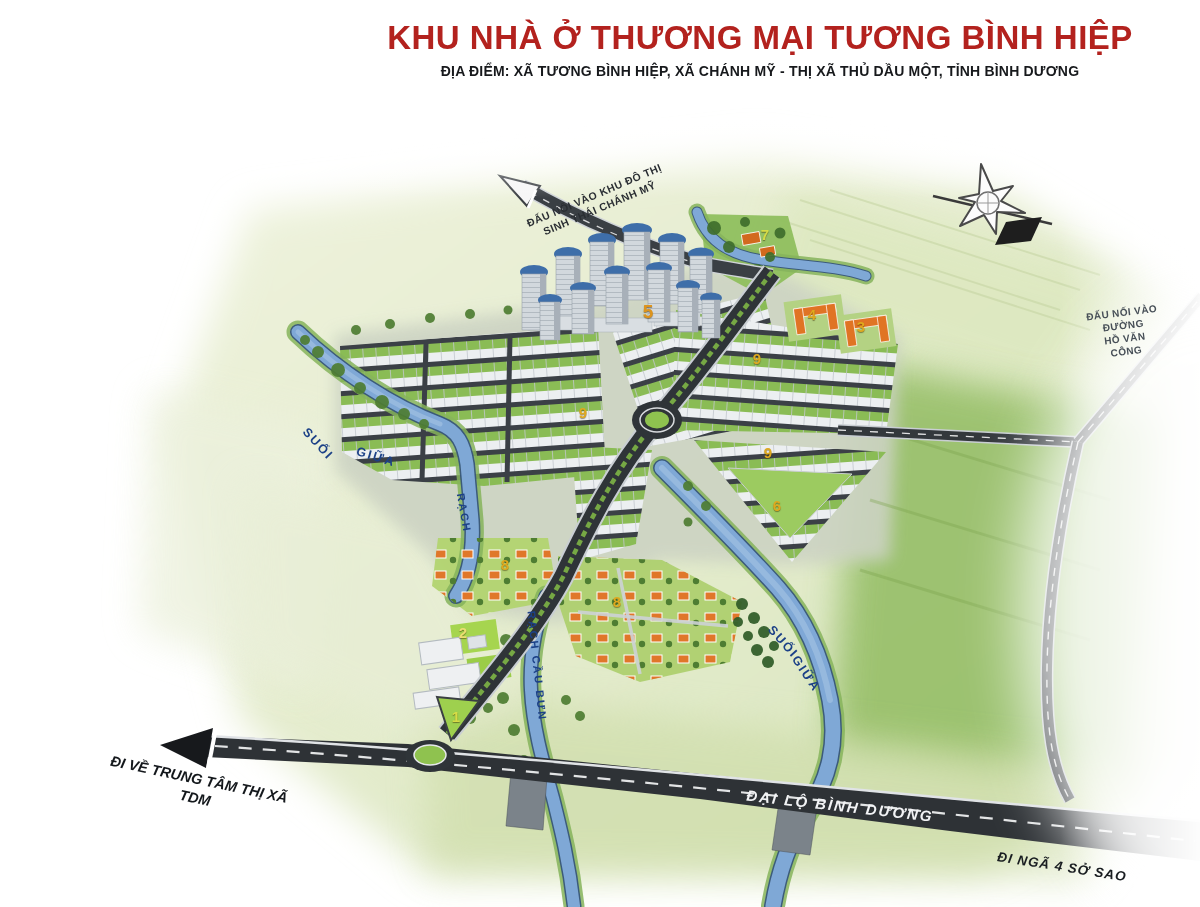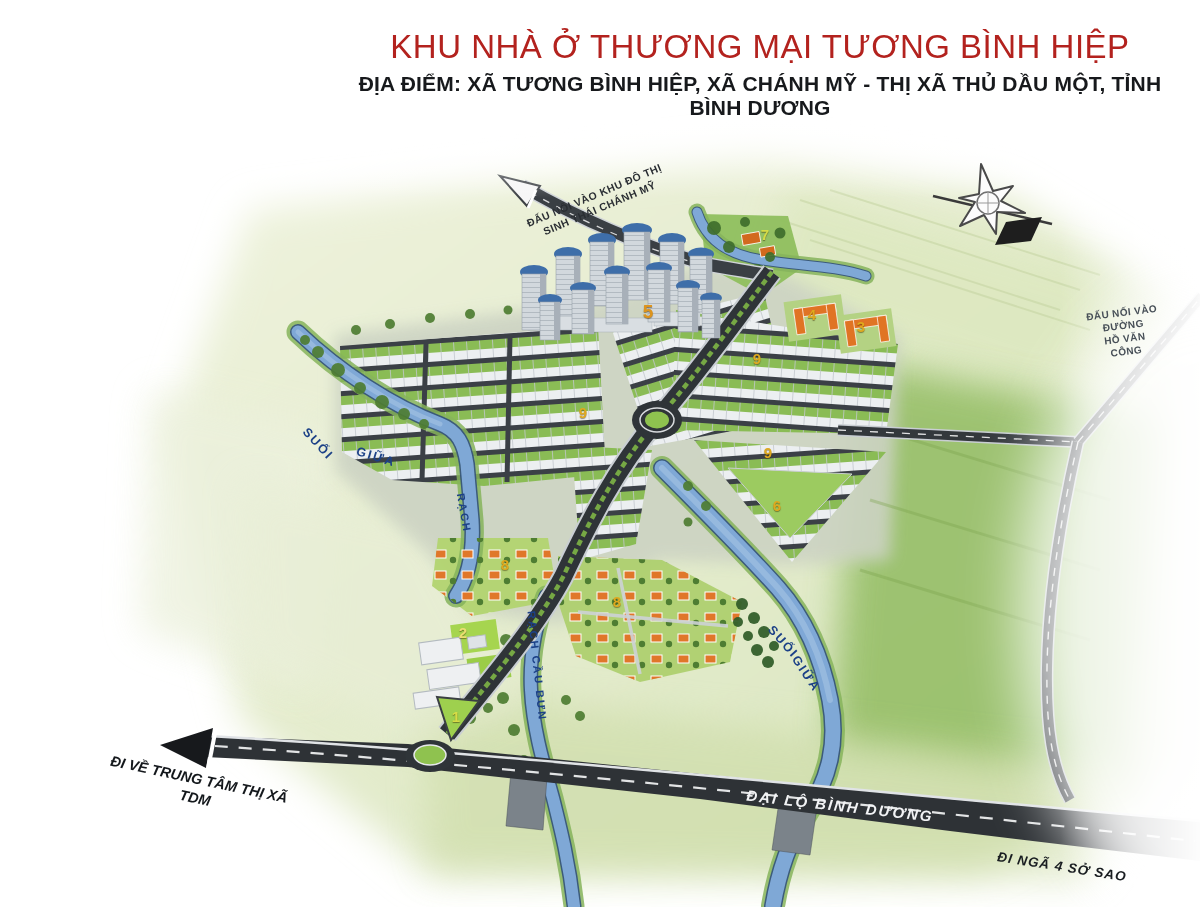--- a/index.html
+++ b/index.html
@@ -5,22 +5,22 @@
   html,body{margin:0;padding:0;}
   body{
     width:1200px;height:907px;position:relative;overflow:hidden;
     background:#ffffff;font-family:"Liberation Sans",sans-serif;
   }
   
   .header{
     position:absolute;left:330px;right:10px;top:8px;text-align:center;z-index:5;
   }
   .header .line1{font-size:26px;font-weight:bold;color:#17191c;letter-spacing:1px;}
-  .header .line2{font-size:33px;font-weight:normal;color:#b3221e;letter-spacing:.5px;margin-top:20px;}
-  .header .line3{font-size:21px;font-weight:bold;color:#17191c;margin-top:6px;letter-spacing:.2px;}
+  .header .line2{font-size:33px;font-weight:bold;color:#b3221e;letter-spacing:.5px;margin-top:11px;}
+  .header .line3{font-size:14px;font-weight:bold;color:#17191c;margin-top:6px;letter-spacing:.2px;}
   
   #stage{position:absolute;inset:0;z-index:1;}
   #stage svg{position:absolute;left:0;top:0;}
   
   .mlabel{
     position:absolute;z-index:4;white-space:pre-line;text-align:center;font-weight:bold;
     transform-origin:center;line-height:1.3;pointer-events:none;
   }
   .lbl-dark{color:#2a2e33;}
   .lbl-gray{color:#474f57;}

